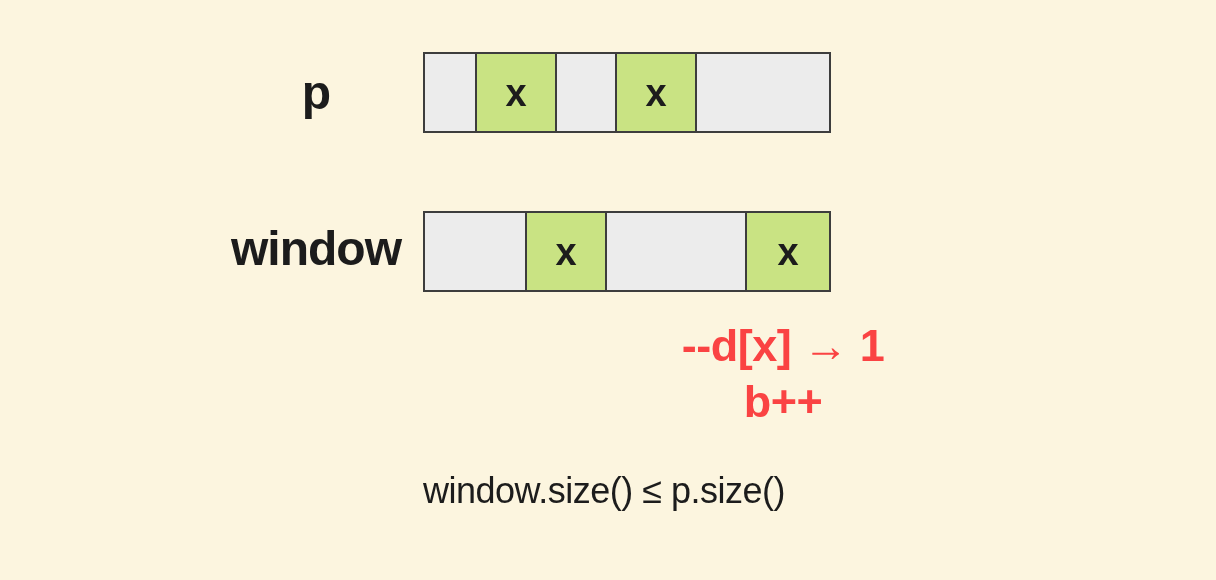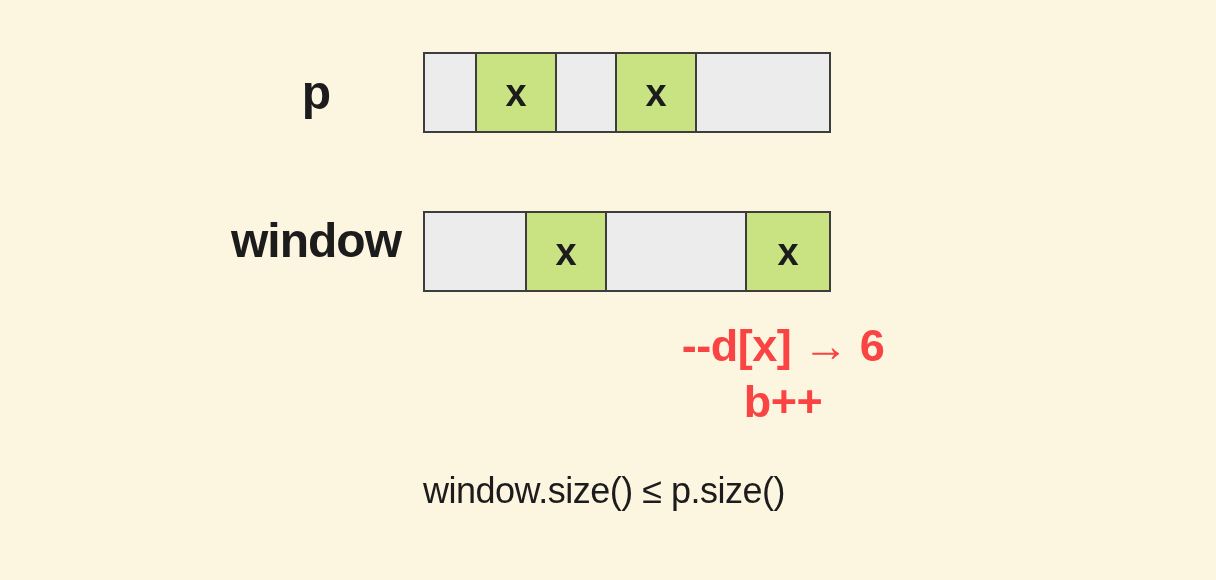--- a/index.html
+++ b/index.html
@@ -17,21 +17,21 @@
     width:182px;
     display:flex;
     align-items:center;
     justify-content:center;
     font-size:48px;
     font-weight:bold;
     letter-spacing:-1px;
     color:var(--text,#1c1c1c);
   }
   .label-p{top:52px;height:81px;}
-  .label-window{top:199px;height:82px;text-align:right;}
+  .label-window{top:207px;height:82px;text-align:right;}
   .bar{
     position:absolute;
     left:423px;
     display:flex;
     border:2px solid var(--cell-border,#3d3d3d);
     background:var(--cell-empty,#ececec);
   }
   .bar-p{top:52px;}
   .bar-window{top:211px;}
   .cell{
@@ -111,19 +111,19 @@
       </div>
       <div class="cell empty" style="width: 140px;">
         <span class="cell-mark"></span>
       </div>
       <div class="cell filled" style="width: 82px;">
         <span class="cell-mark">x</span>
       </div>
     </div>
 
   <div class="annotation">
-    <div>--d[x] → 6</div>
+    <div>--d[x] → 1</div>
     <div>b++</div>
   </div>
 
   <div class="formula">window.size() ≤ p.size()</div>
 
 </div>
 
 </body></html>

